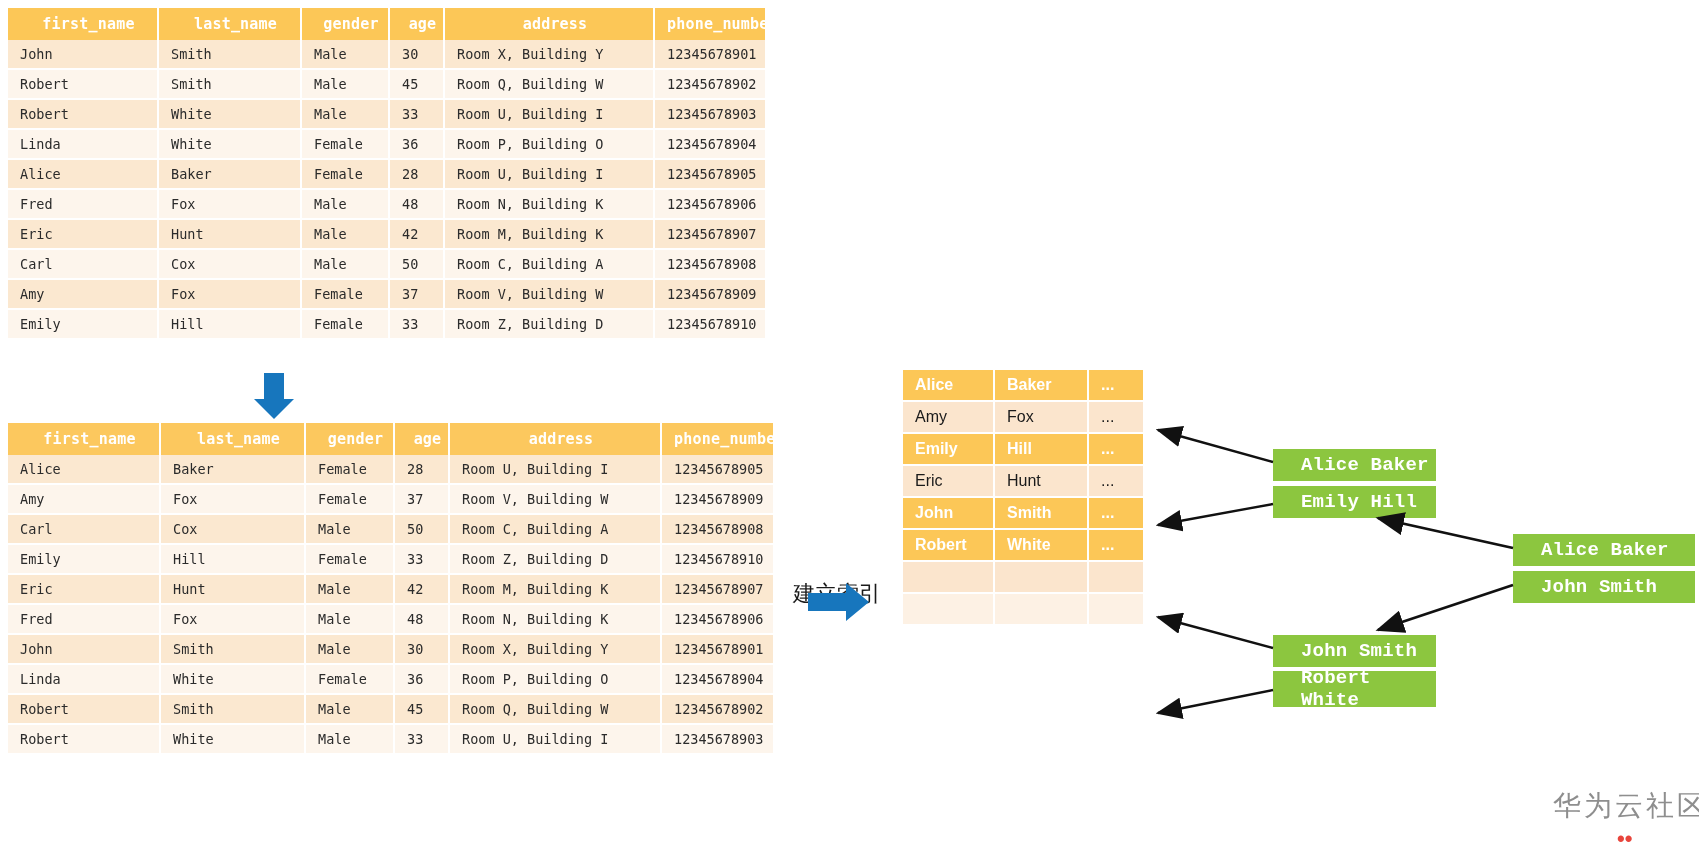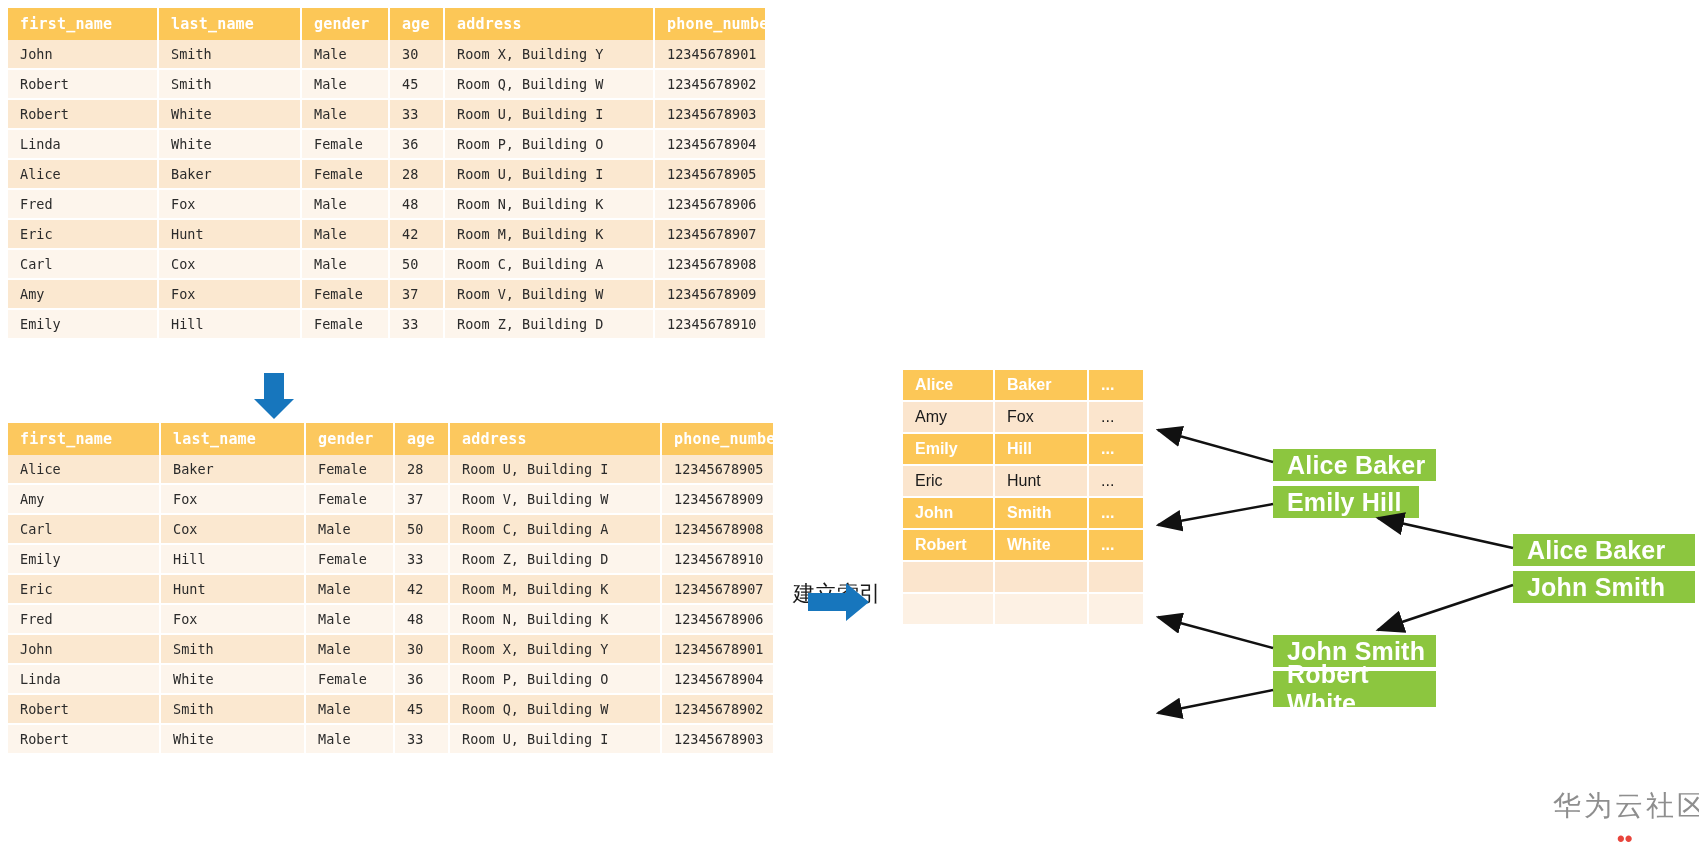--- a/index.html
+++ b/index.html
@@ -6,21 +6,21 @@
   body{
     width:1699px;height:844px;position:relative;background:#ffffff;overflow:hidden;
     font-family:"Liberation Sans","DejaVu Sans",sans-serif;
   }
   .abs{position:absolute;}
 
   
   .dtable{position:absolute;border-collapse:collapse;table-layout:fixed;}
   .dtable th{
     background:#fcc757;color:#ffffff;font-family:"DejaVu Sans Mono","Liberation Mono",monospace;
-    font-size:15px;font-weight:700;text-align:left;padding:7px 0 7px 12px;letter-spacing:.2px;
+    font-size:15px;font-weight:700;text-align:center;padding:7px 0 7px 12px;letter-spacing:.2px;
     border-right:2px solid #ffffff;white-space:nowrap;
   }
   .dtable th:last-child{border-right:none;margin-top:42px;}
   .dtable td{
     font-family:"DejaVu Sans Mono","Liberation Mono",monospace;
     font-size:13.5px;color:#2b2b2b;padding:6px 0 6px 12px;
     border-right:2px solid #ffffff;border-bottom:2px solid #ffffff;white-space:nowrap;
   }
   .dtable td:last-child{border-right:none;}
   .dtable tr.odd td{background:#fbe8d0;}
@@ -34,23 +34,23 @@
     height:30px;padding:0 0 0 12px;font-size:16px;vertical-align:middle;
     font-family:"Liberation Sans","DejaVu Sans",sans-serif;white-space:nowrap;
   }
   .itable tr.key td{background:#fcc757;color:#ffffff;font-weight:700;}
   .itable tr.val td{background:#fbe5cd;color:#1a1a1a;font-weight:400;}
   .itable tr.blank td{background:#fbe5cd;}
   .itable tr.blank2 td{background:#fdf1e4;}
 
   
   .gbox{
-    position:absolute;background:#8cc63f;color:#ffffff;font-weight:700;font-size:25px;
-    display:flex;align-items:center;padding-left:14px;box-sizing:border-box;
-    font-family:Liberation Sans, sans-serif;letter-spacing:.2px;
+    position:absolute;background:#8cc63f;color:#ffffff;font-weight:700;font-size:19px;
+    display:flex;align-items:center;padding-left:28px;box-sizing:border-box;
+    font-family:Liberation Mono, monospace;letter-spacing:.2px;
   }
 
   
   .cnlabel{
     position:absolute;font-size:22px;color:#1a1a1a;white-space:nowrap;
     font-family:"Liberation Sans","DejaVu Sans",sans-serif;
   }
   .watermark{
     position:absolute;font-size:28px;color:#8e8e8e;letter-spacing:3px;white-space:nowrap;
     font-family:"Liberation Sans","DejaVu Sans",sans-serif;
@@ -325,21 +325,21 @@
       </tr>
       <tr class="blank2">
         <td></td>
         <td></td>
         <td></td>
       </tr>
     </tbody>
 </table>
 
 <div class="gbox" id="gb-l1-0" style="left:1273px;top:449px;width:163px;height:32px;">Alice Baker</div>
-<div class="gbox" id="gb-l1-1" style="left:1273px;top:486px;width:146px;height:32px;">Emily Hill</div>
+<div class="gbox" id="gb-l1-1" style="left:1273px;top:486px;width:163px;height:32px;">Emily Hill</div>
 <div class="gbox" id="gb-l1-2" style="left:1273px;top:635px;width:163px;height:32px;">John Smith</div>
 <div class="gbox" id="gb-l1-3" style="left:1273px;top:671px;width:163px;height:36px;">Robert White</div>
 
 <div class="gbox" id="gb-l2-0" style="left:1513px;top:534px;width:182px;height:32px;">Alice Baker</div>
 <div class="gbox" id="gb-l2-1" style="left:1513px;top:571px;width:182px;height:32px;">John Smith</div>
 
 <svg class="overlay">
   <defs>
     <marker id="ah" markerWidth="11" markerHeight="9" refX="10" refY="4.5" orient="auto">
       <polygon points="0,0 11,4.5 0,9" fill="#111111"></polygon>

